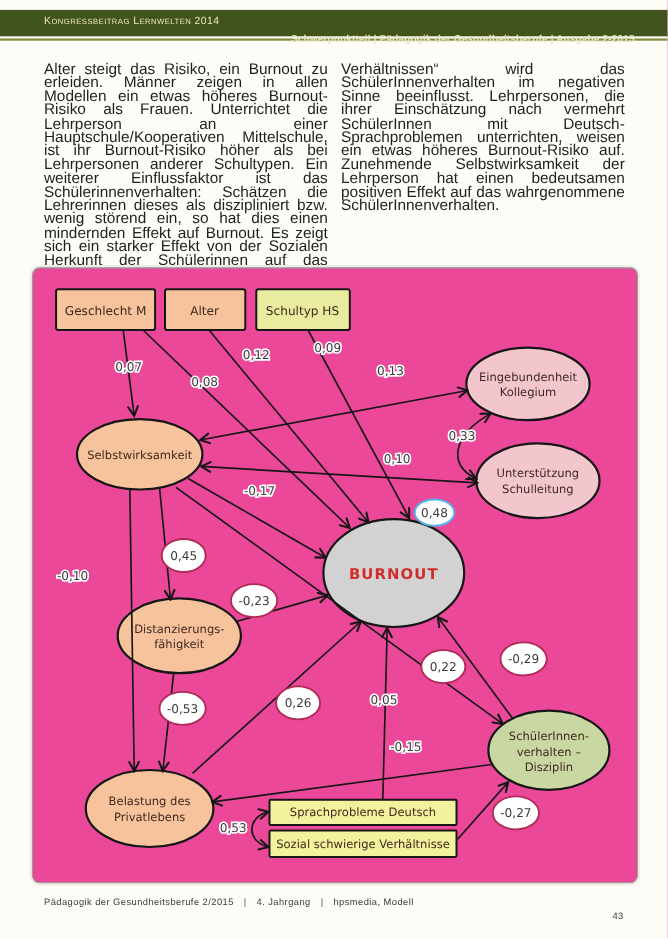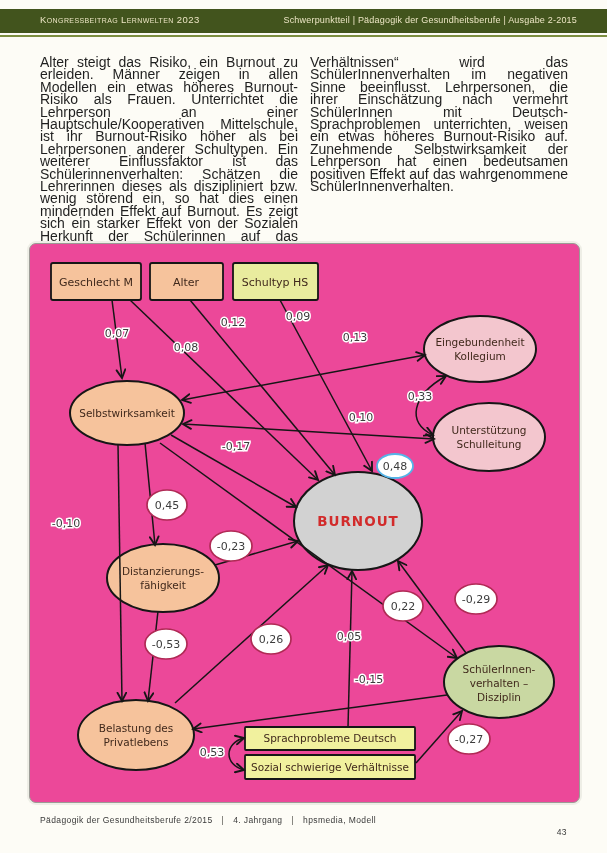--- a/index.html
+++ b/index.html
@@ -10,21 +10,21 @@
     color:#2b2b2b;
   }
   
   .header-bar{position:absolute;left:0;top:9px;width:607px;height:24px;background:#42541d;}
   .header-rule{position:absolute;left:0;top:35px;width:607px;height:2px;background:#7d8f41;}
   .header-left{
     position:absolute;left:40px;top:14px;font-size:9.5px;color:#ece5c4;
     font-variant:small-caps;letter-spacing:.4px;
   }
   .header-right{
-    position:absolute;right:30px;top:15px;font-size:9px;color:#ece5c4;letter-spacing:.2px;
+    position:absolute;right:30px;top:30px;font-size:9px;color:#ece5c4;letter-spacing:.2px;font-weight:bold;
   }
   
   .col{
     position:absolute;top:56px;width:258px;font-size:14px;line-height:12.4px;
     text-align:justify;color:#1f1f1f;
   }
   .col-left{left:40px;}
   .col-right{left:310px;}
   .col p{margin:0;}
   .col p.indent{text-indent:9px;}
@@ -66,21 +66,21 @@
     letter-spacing:.4px;
   }
   .footer .sep{margin:0 9px;color:#55554f;}
   .footer-page{position:absolute;right:0;top:12px;}
 </style>
 </head>
 <body>
 
 <div class="header-bar"></div>
 <div class="header-rule"></div>
-<div class="header-left">Kongressbeitrag Lernwelten 2023</div>
+<div class="header-left">Kongressbeitrag Lernwelten 2014</div>
 <div class="header-right">Schwerpunktteil | Pädagogik der Gesundheitsberufe | Ausgabe 2-2015</div>
 
 <div class="col col-left">
   <p>Alter steigt das Risiko, ein Burnout zu erleiden. Männer zeigen in allen Modellen ein etwas höheres Burnout-Risiko als Frauen. Unterrichtet die Lehrperson an einer Hauptschule/Kooperativen Mittelschule, ist ihr Burnout-Risiko höher als bei Lehrpersonen anderer Schultypen. Ein weiterer Einflussfaktor ist das Schülerinnenverhalten: Schätzen die Lehrerinnen dieses als diszipliniert bzw. wenig störend ein, so hat dies einen mindernden Effekt auf Burnout. Es zeigt sich ein starker Effekt von der Sozialen Herkunft der Schülerinnen auf das Schülerinnenverhalten – stammen die Schülerinnen nach Einschätzung der Lehrerinnen aus ‚sozial schwierigen</p>
 </div>
 <div class="col col-right">
   <p>Verhältnissen“ wird das SchülerInnenverhalten im negativen Sinne beeinflusst. Lehrpersonen, die ihrer Einschätzung nach vermehrt SchülerInnen mit Deutsch-Sprachproblemen unterrichten, weisen ein etwas höheres Burnout-Risiko auf. Zunehmende Selbstwirksamkeit der Lehrperson hat einen bedeutsamen positiven Effekt auf das wahrgenommene SchülerInnenverhalten.</p>
 </div>
 
 <div class="diagram">

